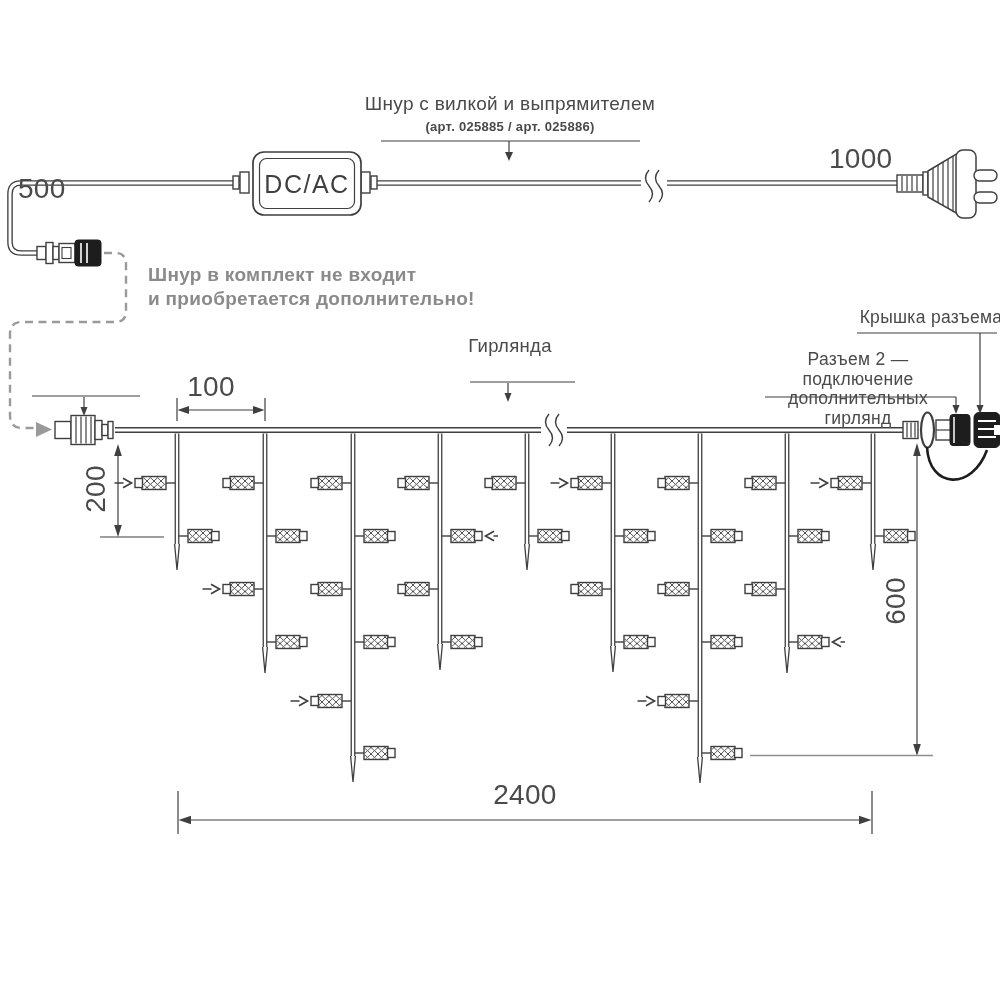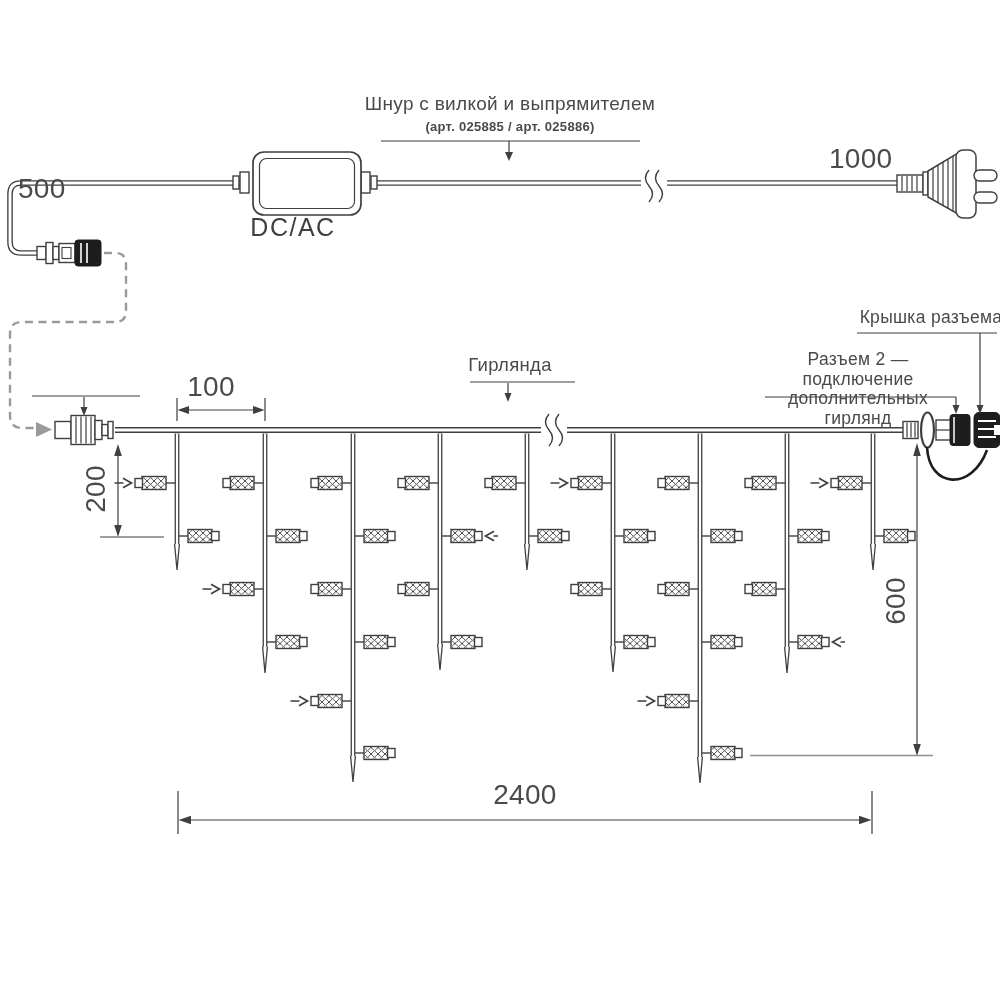--- a/index.html
+++ b/index.html
@@ -438,25 +438,29 @@
     <path class="ln12" d="M189,820 H861"></path>
     <polygon class="tri" points="178.5,820 191,815.8 191,824.2"></polygon>
     <polygon class="tri" points="871.5,820 859,815.8 859,824.2"></polygon>
   </g>
 </svg>
 
 <div class="lbl title center" style="left:340px;top:93px;width:340px;">Шнур с вилкой и выпрямителем</div>
 <div class="lbl small center" style="left:340px;top:119px;width:340px;font-weight:bold;">(арт. 025885 / арт. 025886)</div>
 <div class="lbl num" style="left:18px;top:145px;margin-top:28px;">500</div>
 <div class="lbl num" style="left:829px;top:143px;">1000</div>
-<div class="lbl dcac center" style="left:239px;top:170px;width:108px;margin-top:43px;">DC/AC</div>
-
-
-
-<div class="lbl ann center" style="left:440px;top:355px;width:140px;font-size:18.5px;">Гирлянда</div>
+<div class="lbl dcac center" style="left:253px;top:170px;width:108px;">DC/AC</div>
+
+<div class="lbl note" style="left:148px;top:263px;">
+  <div>Шнур в комплект не входит</div>
+  <div>и приобретается дополнительно!</div>
+</div>
+
+
+<div class="lbl ann center" style="left:440px;top:336px;width:140px;font-size:18.5px;">Гирлянда</div>
 
 <div class="lbl ann center" style="left:758px;top:350px;width:200px;">
   <div>Разъем 2 — подключение</div>
   <div>дополнительных гирлянд</div>
 </div>
 
 <div class="lbl ann center" style="left:851px;top:308px;width:160px;">Крышка разъема</div>
 
 <div class="lbl num center" style="left:175px;top:371px;width:72px;">100</div>
 <div class="lbl num rot" style="left:96px;top:489px;">200</div>

